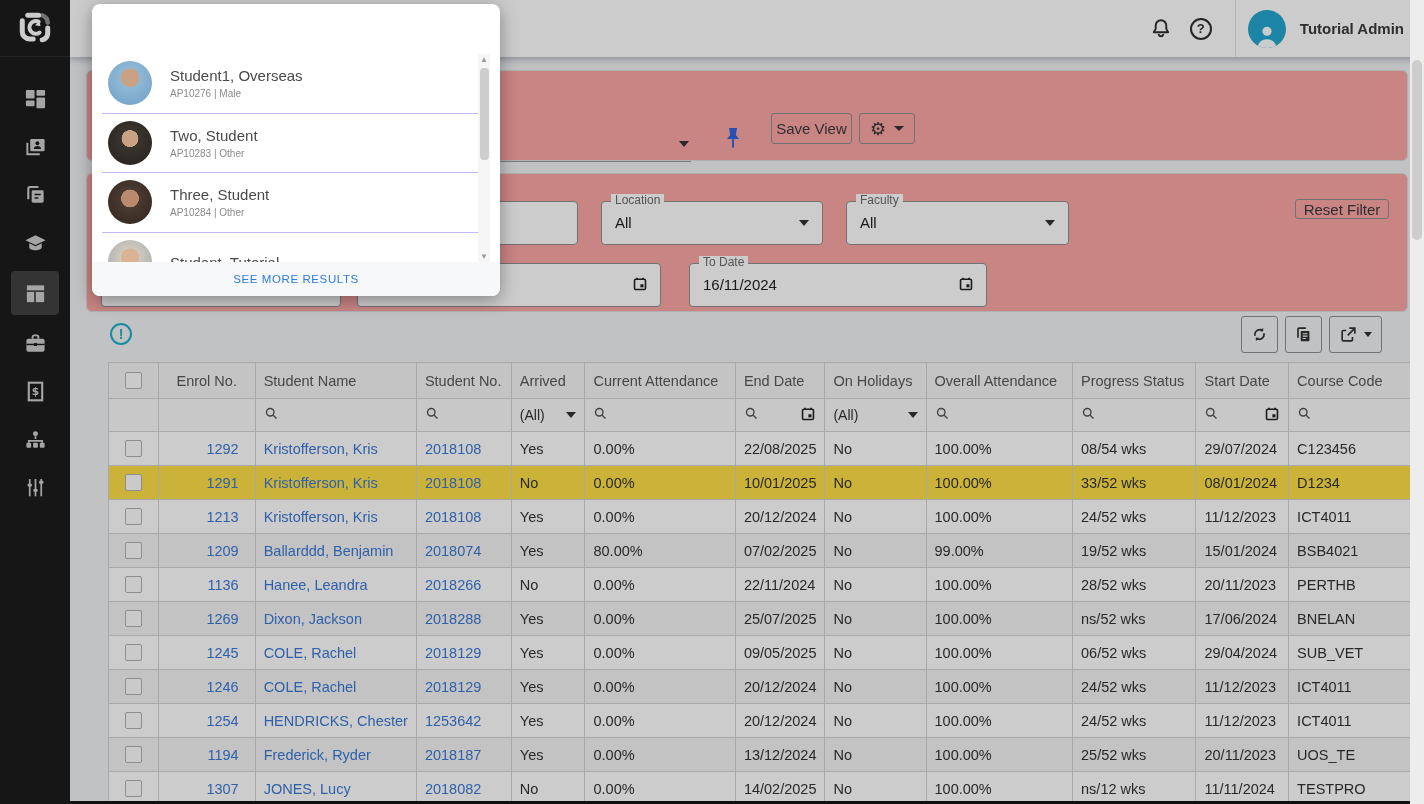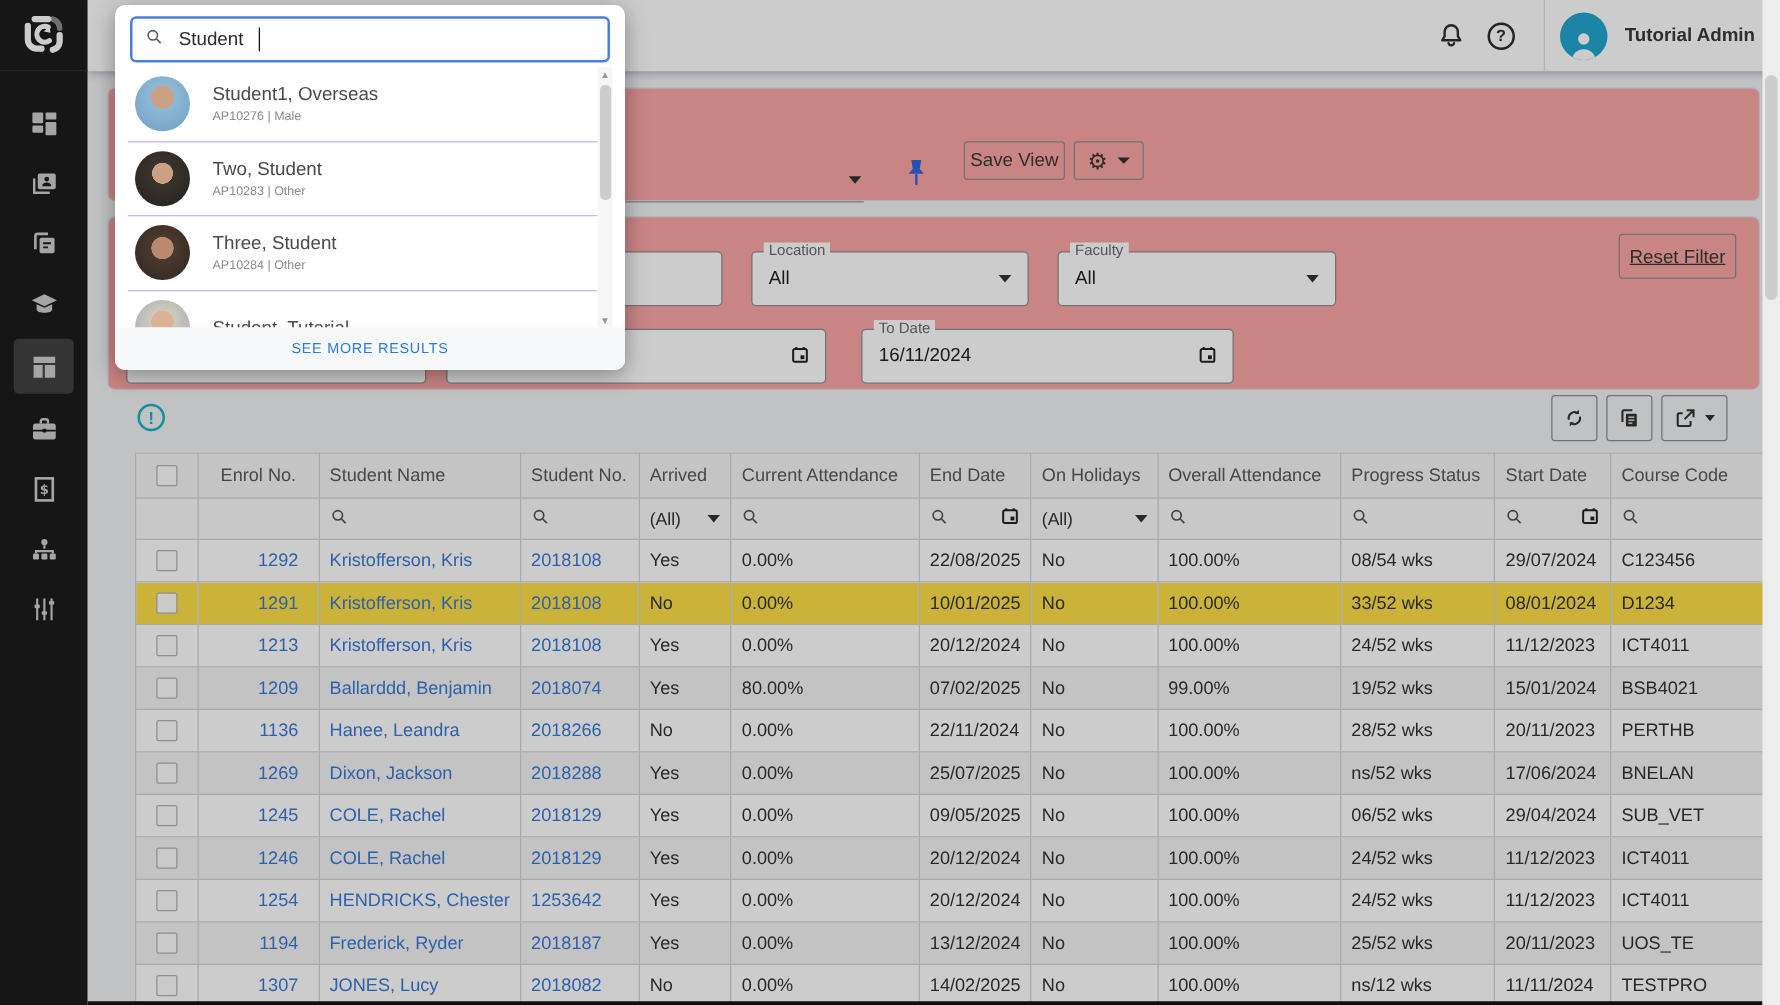--- a/index.html
+++ b/index.html
@@ -43,21 +43,21 @@
   .gear-btn { position:absolute; left:772px; top:42px; width:56px; height:31px; gap:8px; }
   .gear-glyph { font-size:18px; color:#3a3a3a; line-height:1; }
   .gear-btn .caret { border-top-width:5px; }
 
   .filters { left:16px; top:116px; width:1322px; height:139px; }
   .mat-field { position:absolute; height:44px; border:1px solid #8f8f8f; border-radius:4px; background:#fff; }
   .mat-field .flabel { position:absolute; top:-8px; left:9px; font-size:12px; color:#6b6b6b; background:#fff; padding:0 4px; line-height:12px; }
   .mat-field .fvalue { position:absolute; left:13px; top:0; line-height:42px; font-size:15px; color:#222; }
   .mat-field .caret { position:absolute; right:13px; top:18px; }
   .mat-field .cal { position:absolute; right:12px; top:12px; }
-  .reset-btn { position:absolute; left:1208px; top:13px; width:94px; height:36px;text-decoration:underline; }
+  .reset-btn { position:absolute; left:1208px; top:25px; width:94px; height:20px; }
 
   .info-ring { position:absolute; left:40px; top:266px; width:22px; height:22px; border:2px solid #19b2c8; border-radius:50%;
     color:#19b2c8; font-size:14px; font-weight:bold; display:flex; align-items:center; justify-content:center; }
   .grid-actions { position:absolute; right:42px; top:259px; display:flex; gap:7px; }
   .ga-btn { width:37px; height:37px; }
   .ga-btn.wide { width:53px; gap:6px; }
   .ga-btn svg { width:19px; height:19px; }
   .ga-btn .caret { border-top-width:5px; border-left-width:4px; border-right-width:4px; }
 
   
@@ -606,30 +606,20 @@
           </tbody>
       </table>
     </div>
 
     <div class="bottom-strip"></div>
   </div>
 
   <div class="overlay"></div>
 
   <div class="popup">
-    <div class="srch">
-      <span class="mag">
-        <svg width="18" height="18" viewBox="0 0 24 24">
-          <circle cx="10" cy="10" r="6" stroke="#555" stroke-width="2" fill="none"></circle>
-          <path d="M14.7 14.7 20 20" stroke="#555" stroke-width="2"></path>
-        </svg>
-      </span>
-      <span class="qtext">Student</span>
-      <span class="txt-caret"></span>
-    </div>
     <div class="results">
         <div class="r-item">
           <div class="r-av av-0"></div>
           <div>
             <div class="r-name">Student1, Overseas</div>
             <div class="r-sub">AP10276 | Male</div>
           </div>
         </div>
         <div class="r-item">
           <div class="r-av av-1"></div>

